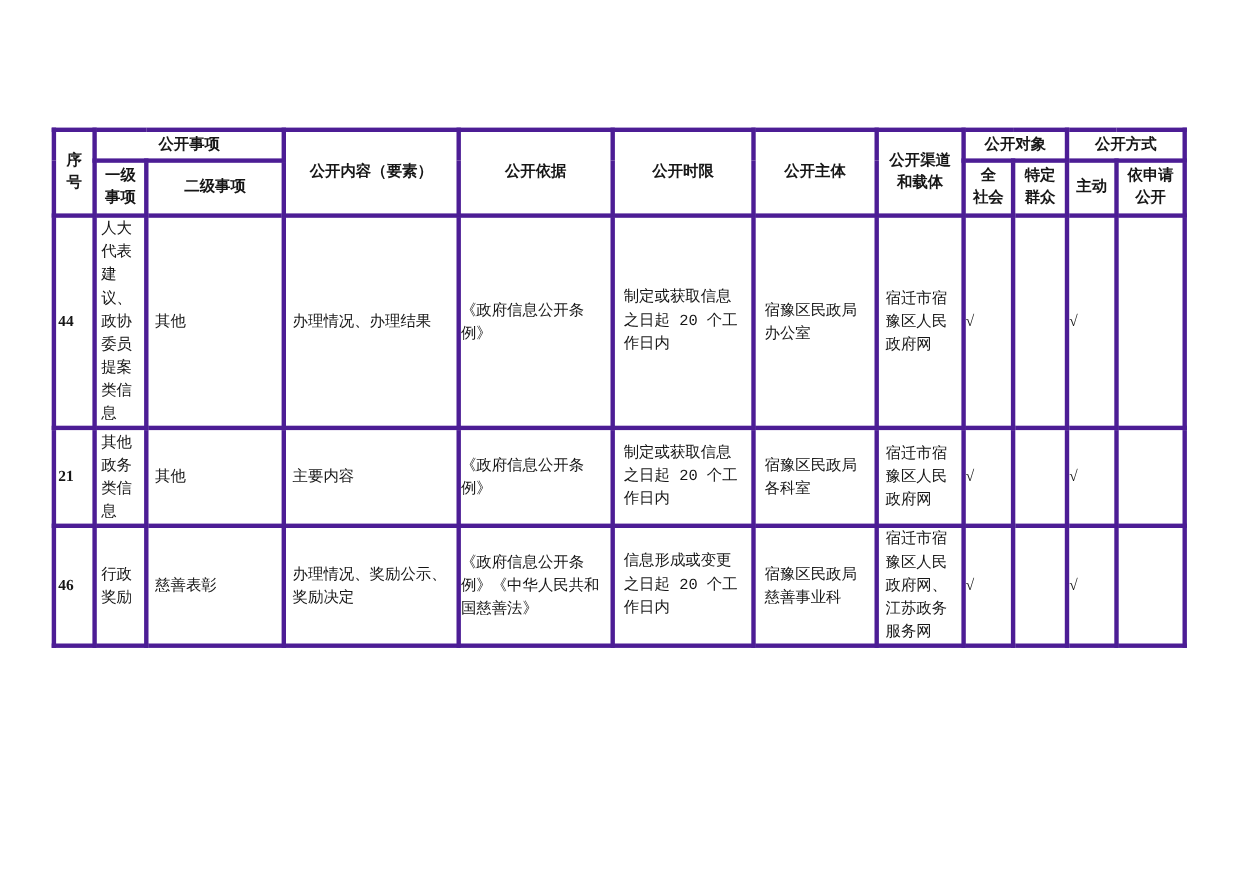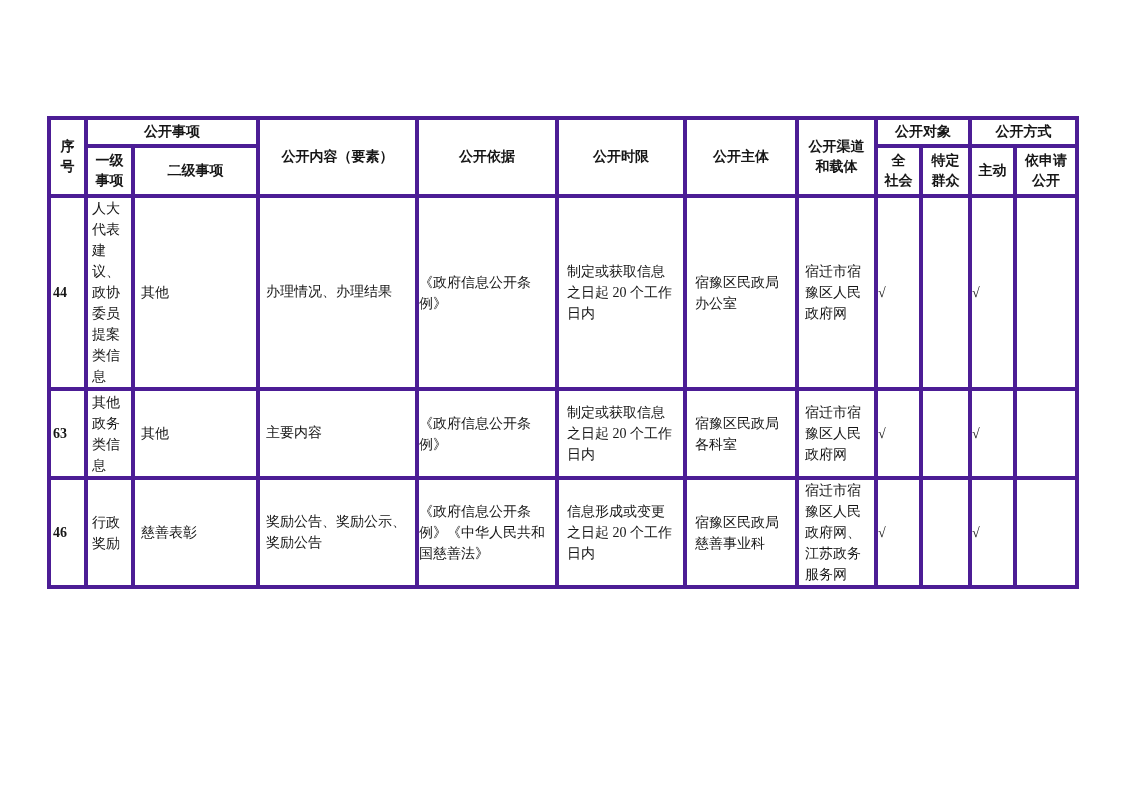--- a/index.html
+++ b/index.html
@@ -34,23 +34,23 @@
   }
   tbody td { border-top-width:2px; }
   tr.h1 { height:28px; }
   tr.h2 { height:50px; }
   tr.r0 { height:192px; }
   tr.r1 { height:89px; }
   tr.r2 { height:102px; }
   td.c-no { font-weight:bold;margin-top:28px; }
   td.c-l1 { padding:0 4px;margin-top:15px; }
   td.c-l2 { padding:0 6px; }
-  td.c-content { padding:1px 6px;font-family:Liberation Mono, monospace; }
+  td.c-content { padding:1px 6px; }
   td.c-basis { padding:0 0; }
-  td.c-time { padding:0 8px; }
+  td.c-time { padding:0 8px;font-family:Liberation Mono, monospace; }
   td.c-subject { padding:0 8px; }
   td.c-channel { padding:0 6px;margin-top:32px; }
   td.c-check { padding:0; }
 </style>
 </head>
 <body>
 
 <div class="page">
   <table class="catalog">
     <colgroup>
@@ -103,38 +103,38 @@
         <td class="c-basis">《政府信息公开条例》</td>
         <td class="c-time">制定或获取信息之日起 20 个工作日内</td>
         <td class="c-subject">宿豫区民政局办公室</td>
         <td class="c-channel">宿迁市宿豫区人民政府网</td>
         <td class="c-check">√</td>
         <td class="c-check"></td>
         <td class="c-check">√</td>
         <td class="c-check"></td>
       </tr>
       <tr class="r1">
-        <td class="c-no">63</td>
+        <td class="c-no">21</td>
         <td class="c-l1">其他政务类信息</td>
         <td class="c-l2">其他</td>
         <td class="c-content">主要内容</td>
         <td class="c-basis">《政府信息公开条例》</td>
         <td class="c-time">制定或获取信息之日起 20 个工作日内</td>
         <td class="c-subject">宿豫区民政局各科室</td>
         <td class="c-channel">宿迁市宿豫区人民政府网</td>
         <td class="c-check">√</td>
         <td class="c-check"></td>
         <td class="c-check">√</td>
         <td class="c-check"></td>
       </tr>
       <tr class="r2">
         <td class="c-no">46</td>
         <td class="c-l1">行政奖励</td>
         <td class="c-l2">慈善表彰</td>
-        <td class="c-content">奖励公告、奖励公示、奖励公告</td>
+        <td class="c-content">办理情况、奖励公示、奖励决定</td>
         <td class="c-basis">《政府信息公开条例》《中华人民共和国慈善法》</td>
         <td class="c-time">信息形成或变更之日起 20 个工作日内</td>
         <td class="c-subject">宿豫区民政局慈善事业科</td>
         <td class="c-channel">宿迁市宿豫区人民政府网、江苏政务服务网</td>
         <td class="c-check">√</td>
         <td class="c-check"></td>
         <td class="c-check">√</td>
         <td class="c-check"></td>
       </tr>
     </tbody>

